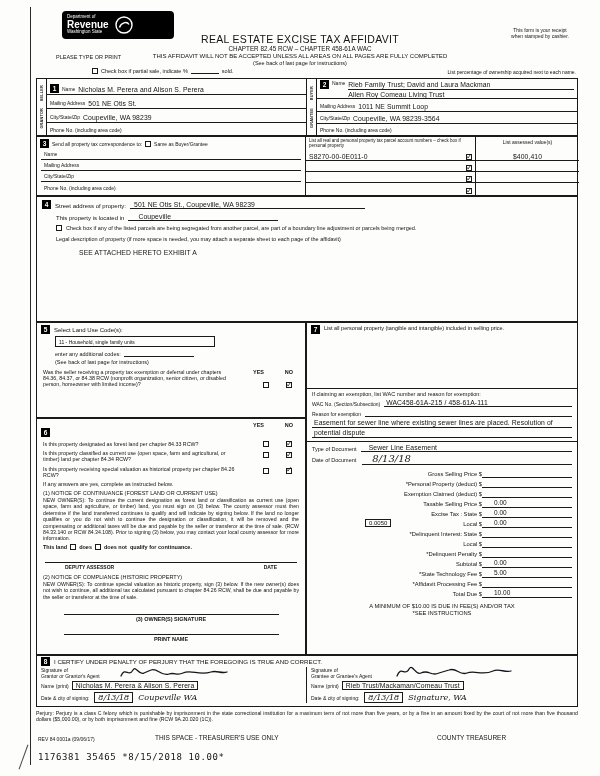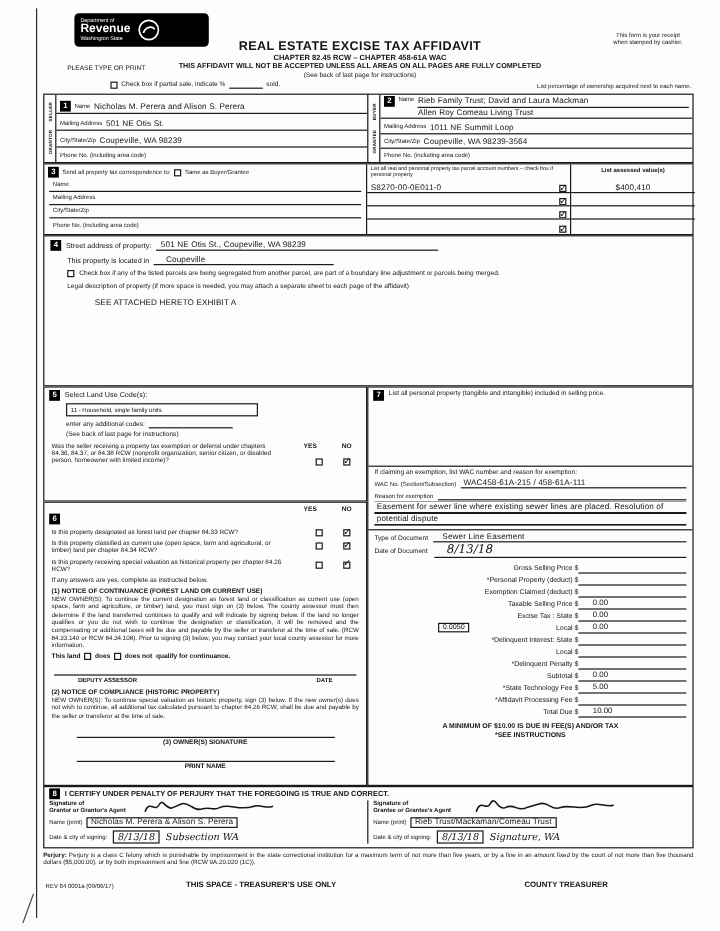--- a/index.html
+++ b/index.html
@@ -1,20 +1,20 @@
 <!DOCTYPE html>
 <html><head>
 <meta charset="utf-8">
 <style>
   * { margin:0; padding:0; box-sizing:border-box; }
   body { background:#d8d8d8; font-family:"Liberation Sans", sans-serif; }
   .page { position:relative; width:600px; height:776px; margin:0 auto; background:#fdfdfb; color:#141414; overflow:hidden; }
   .abs { position:absolute; }
   .box { position:absolute; border:1px solid #1a1a1a; background:#fdfdfb; }
-  .b { font-weight:bold; }
+  .b { font-weight:normal; }
   .t45 { font-size:4.5px; } .t5 { font-size:5px; } .t55 { font-size:5.5px; }
   .t6 { font-size:6px; }
   .typed { font-size:6.8px; letter-spacing:0.1px; }
   .hand { font-family:"DejaVu Serif", serif; font-style:italic; }
   .numbox { display:inline-block; flex:none; width:9px; height:9px; background:#000; color:#fff; font-size:6.5px; font-weight:bold; line-height:9px; text-align:center; }
   .cb { display:inline-block; flex:none; width:6px; height:6px; border:1px solid #1a1a1a; background:#fff; position:relative; vertical-align:-1px; }
   .cb.checked::after { content:"✓"; position:absolute; left:-1px; top:-3.5px; font-size:8px; color:#111; }
   .uline { border-bottom:1px solid #1a1a1a; }
   .side-strip { position:absolute; left:0; top:0; bottom:0; width:10px; border-right:1px solid #1a1a1a; display:flex; flex-direction:column; align-items:center; justify-content:space-evenly; }
   .side-strip span { writing-mode:vertical-rl; transform:rotate(180deg); font-size:3.8px; font-weight:bold; letter-spacing:0.2px; }
@@ -375,21 +375,21 @@
         <svg width="130" height="16" viewBox="0 0 130 16" style="position:absolute; left:80px; top:-3px;">
           <path d="M4,12 C8,2 12,14 16,6 C19,1 22,12 27,9 L34,6 C40,3 44,13 52,10 C58,8 60,12 66,9 C74,5 82,12 94,8 C100,6 104,10 110,8" fill="none" stroke="#16161f" stroke-width="1.3" stroke-linecap="round"></path>
         </svg>
         <div style="display:flex; align-items:center; gap:3px; margin-top:2px;">
           <span class="t5">Name (print)</span>
           <span class="typed boxedv">Nicholas M. Perera &amp; Alison S. Perera</span>
         </div>
         <div style="display:flex; align-items:center; gap:5px; margin-top:2px;">
           <span class="t5">Date &amp; city of signing:</span>
           <span class="hand boxedv" style="font-size:8px;">8/13/18</span>
-          <span class="hand" style="font-size:8px;">Subsection WA</span>
+          <span class="hand" style="font-size:8px;">Coupeville WA</span>
         </div>
       </div>
       <div style="width:272px; border-left:1px solid #1a1a1a; position:relative; padding:0 4px;">
         <div class="t5 b" style="line-height:5.5px; padding-top:1px;">
           <div>Signature of</div>
           <div>Grantee or Grantee's Agent</div>
         </div>
         <svg width="130" height="16" viewBox="0 0 130 16" style="position:absolute; left:84px; top:-3px;">
           <path d="M6,12 C10,1 14,13 18,5 C22,-1 24,12 30,9 C38,5 40,13 48,9 L58,6 C66,3 68,12 76,9 C84,6 92,12 102,7 C108,4 114,9 120,7" fill="none" stroke="#16161f" stroke-width="1.3" stroke-linecap="round"></path>
         </svg>
@@ -408,14 +408,15 @@
 
   <div class="abs" style="left:36px; top:710px; width:542px; font-size:5.2px; line-height:6.4px; text-align:justify;">
     <span class="b">Perjury:</span>
     <span>Perjury is a class C felony which is punishable by imprisonment in the state correctional institution for a maximum term of not more than five years, or by a fine in an amount fixed by the court of not more than five thousand dollars ($5,000.00), or by both imprisonment and fine (RCW 9A.20.020 (1C)).</span>
   </div>
 
   <div class="abs t5" style="left:38px; top:736px;">REV 84 0001a (09/06/17)</div>
   <div class="abs b" style="left:155px; top:734px; font-size:6.5px;">THIS SPACE - TREASURER'S USE ONLY</div>
   <div class="abs b" style="left:437px; top:734px; font-size:6.5px;">COUNTY TREASURER</div>
 
+  <div class="abs" style="left:38px; top:752px; font-family:'DejaVu Sans Mono', monospace; font-size:9px; letter-spacing:0.6px;">1176381 35465 *8/15/2018 10.00*</div>
 
 </div>
 
 </body></html>

